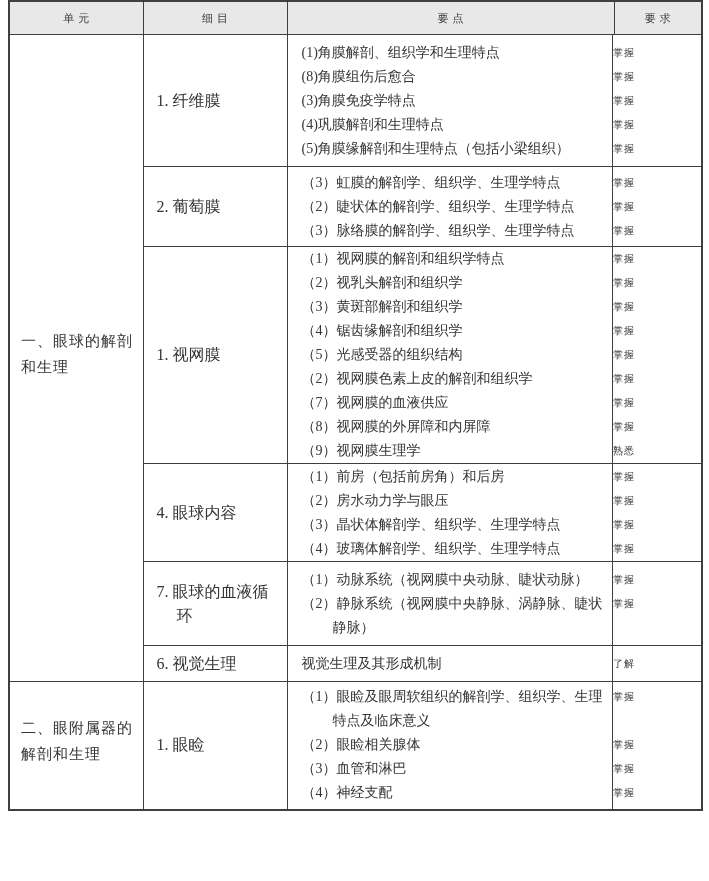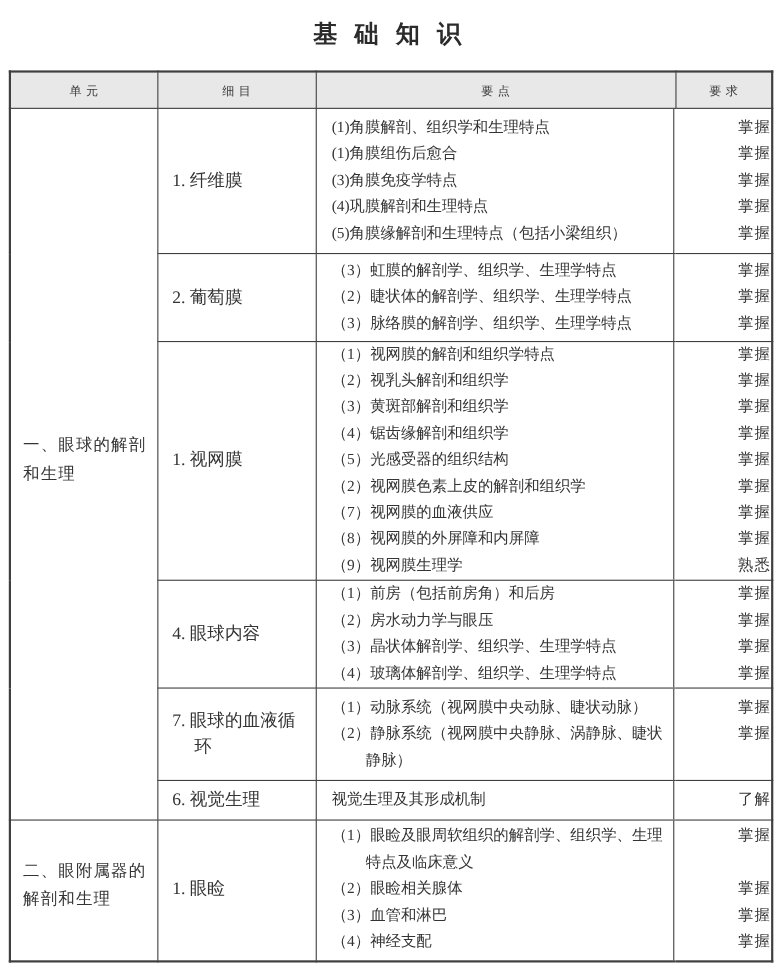--- a/index.html
+++ b/index.html
@@ -83,31 +83,30 @@
     align-items:start;
   }
   .ptext{
     font-size:14px;
     line-height:24px;
     padding:0 8px 0 45px;
     text-indent:-31px;
     white-space:pre-line;
   }
   .preq{
-    font-size:14px;
+    font-size:10px;
     line-height:24px;
-    text-align:right;
+    text-align:left;
     letter-spacing:1px;
   }
 </style>
 </head>
 <body>
 
 <div class="page">
-  <h1 class="doc-title">基 础 知 识</h1>
 
   <table class="syllabus">
     <colgroup>
       <col class="c-unit">
         <col class="c-item">
         <col class="c-point">
         <col class="c-req">
     </colgroup>
     <thead>
       <tr>
@@ -122,21 +121,21 @@
           <td class="unit-cell" rowspan="6">一、眼球的解剖
 和生理</td>
           <td class="item-cell">1. 纤维膜</td>
           <td class="pr-cell" colspan="2">
             <div class="rows">
               <div class="prow">
                 <div class="ptext">(1)角膜解剖、组织学和生理特点</div>
                 <div class="preq">掌握</div>
               </div>
               <div class="prow">
-                <div class="ptext">(1)角膜组伤后愈合</div>
+                <div class="ptext">(8)角膜组伤后愈合</div>
                 <div class="preq">掌握</div>
               </div>
               <div class="prow">
                 <div class="ptext">(3)角膜免疫学特点</div>
                 <div class="preq">掌握</div>
               </div>
               <div class="prow">
                 <div class="ptext">(4)巩膜解剖和生理特点</div>
                 <div class="preq">掌握</div>
               </div>

